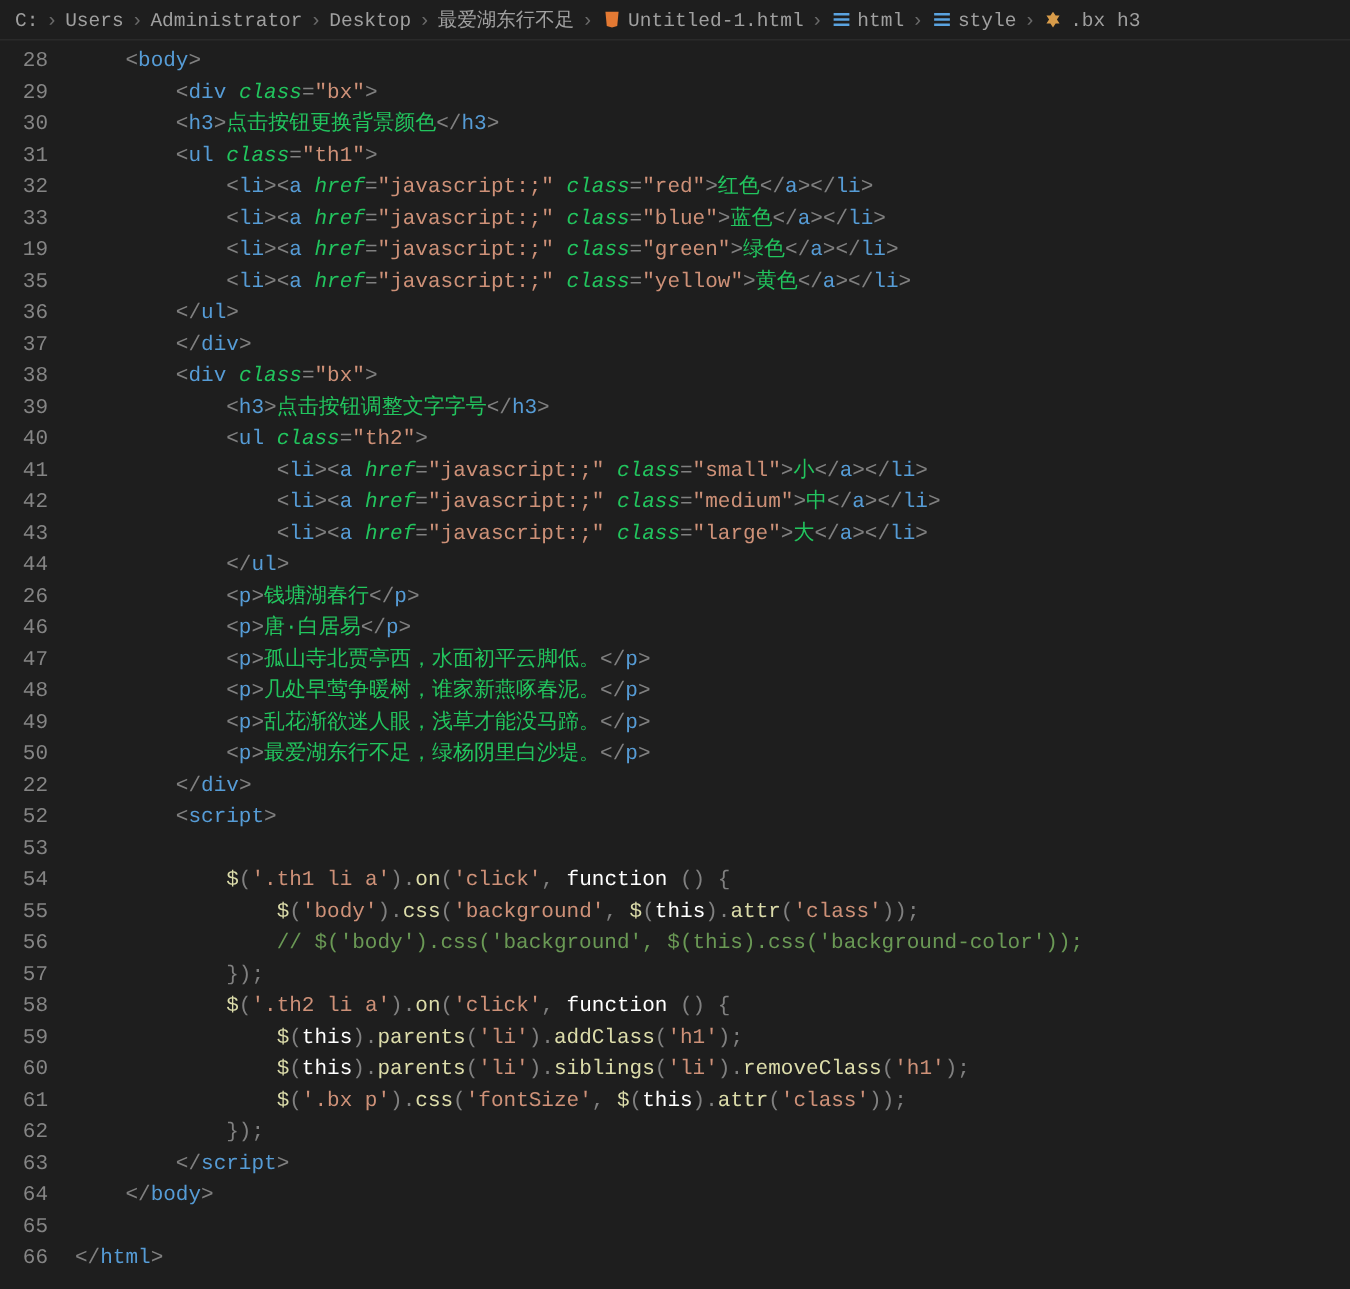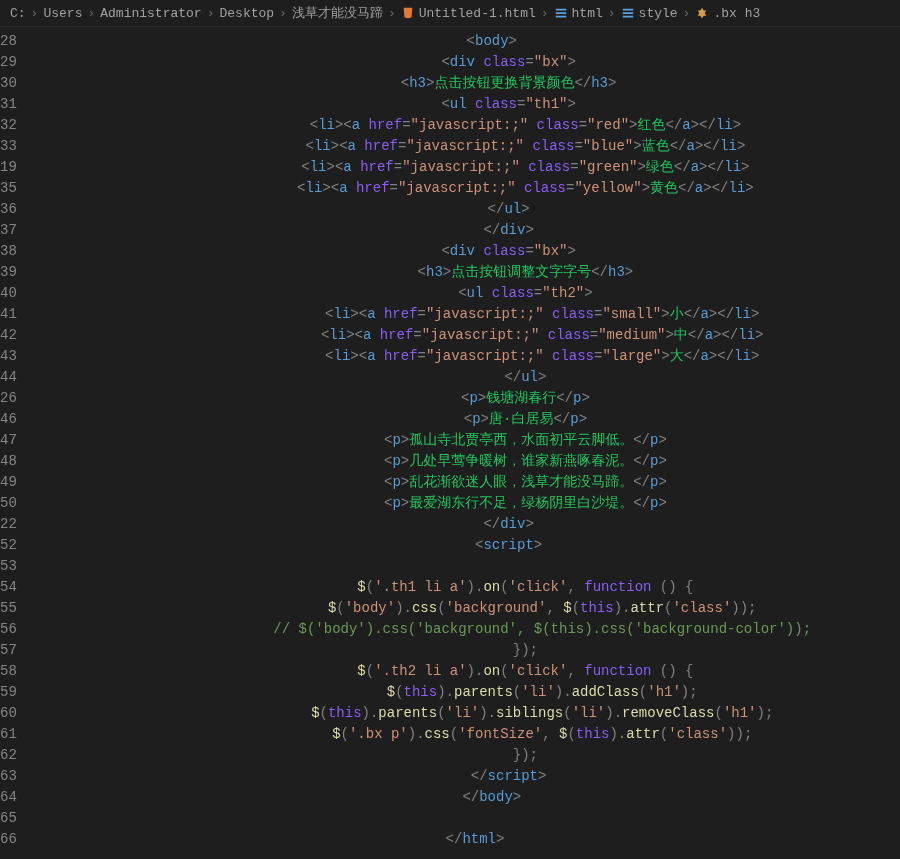--- a/index.html
+++ b/index.html
@@ -39,49 +39,48 @@
   .crumb-icon {
     display: inline-flex;
     align-items: center;
   }
   .editor {
     display: flex;
     padding-top: 4px;
   }
   .gutter {
     width: 50px;
-    text-align: left;
+    text-align: right;
     color: #858585;
     font-size: 14px;
     padding-right: 18px;
     user-select: none;
     flex-shrink: 0;
   }
   .gutter div {
     height: 21px;
     line-height: 21px;
   }
   .code {
     flex: 1;
     white-space: pre;
     font-size: 14px;
     line-height: 21px;
-    text-align: center;
   }
   .code .line {
     height: 21px;
   }
   
   .t-punc { color: #808080; }
   .t-tag { color: #569cd6; }
-  .t-attr { color: #8b5cf6; }
+  .t-attr { color: #22c55e; font-style: italic; }
   .t-str { color: #ce9178; }
   .t-text { color: #22c55e; }
   .t-fn { color: #dcdcaa; }
-  .t-this { color: #8b5cf6; }
+  .t-this { color: #ffffff; }
   .t-comment { color: #6a9955; }
 </style>
 </head>
 <body>
 
 <div class="breadcrumb" id="breadcrumb">
     <span class="crumb">
       <span>C:</span>
     </span>
     <span class="sep">›</span>
@@ -91,21 +90,21 @@
     <span class="sep">›</span>
     <span class="crumb">
       <span>Administrator</span>
     </span>
     <span class="sep">›</span>
     <span class="crumb">
       <span>Desktop</span>
     </span>
     <span class="sep">›</span>
     <span class="crumb">
-      <span>浅草才能没马蹄</span>
+      <span>最爱湖东行不足</span>
     </span>
     <span class="sep">›</span>
     <span class="crumb">
       <span class="crumb-icon">
         <svg width="14" height="14" viewBox="0 0 16 16">
           <path fill="#e37933" d="M3 2l1 11 4 1 4-1 1-11z"></path>
         </svg>
       </span>
       <span>Untitled-1.html</span>
     </span>

